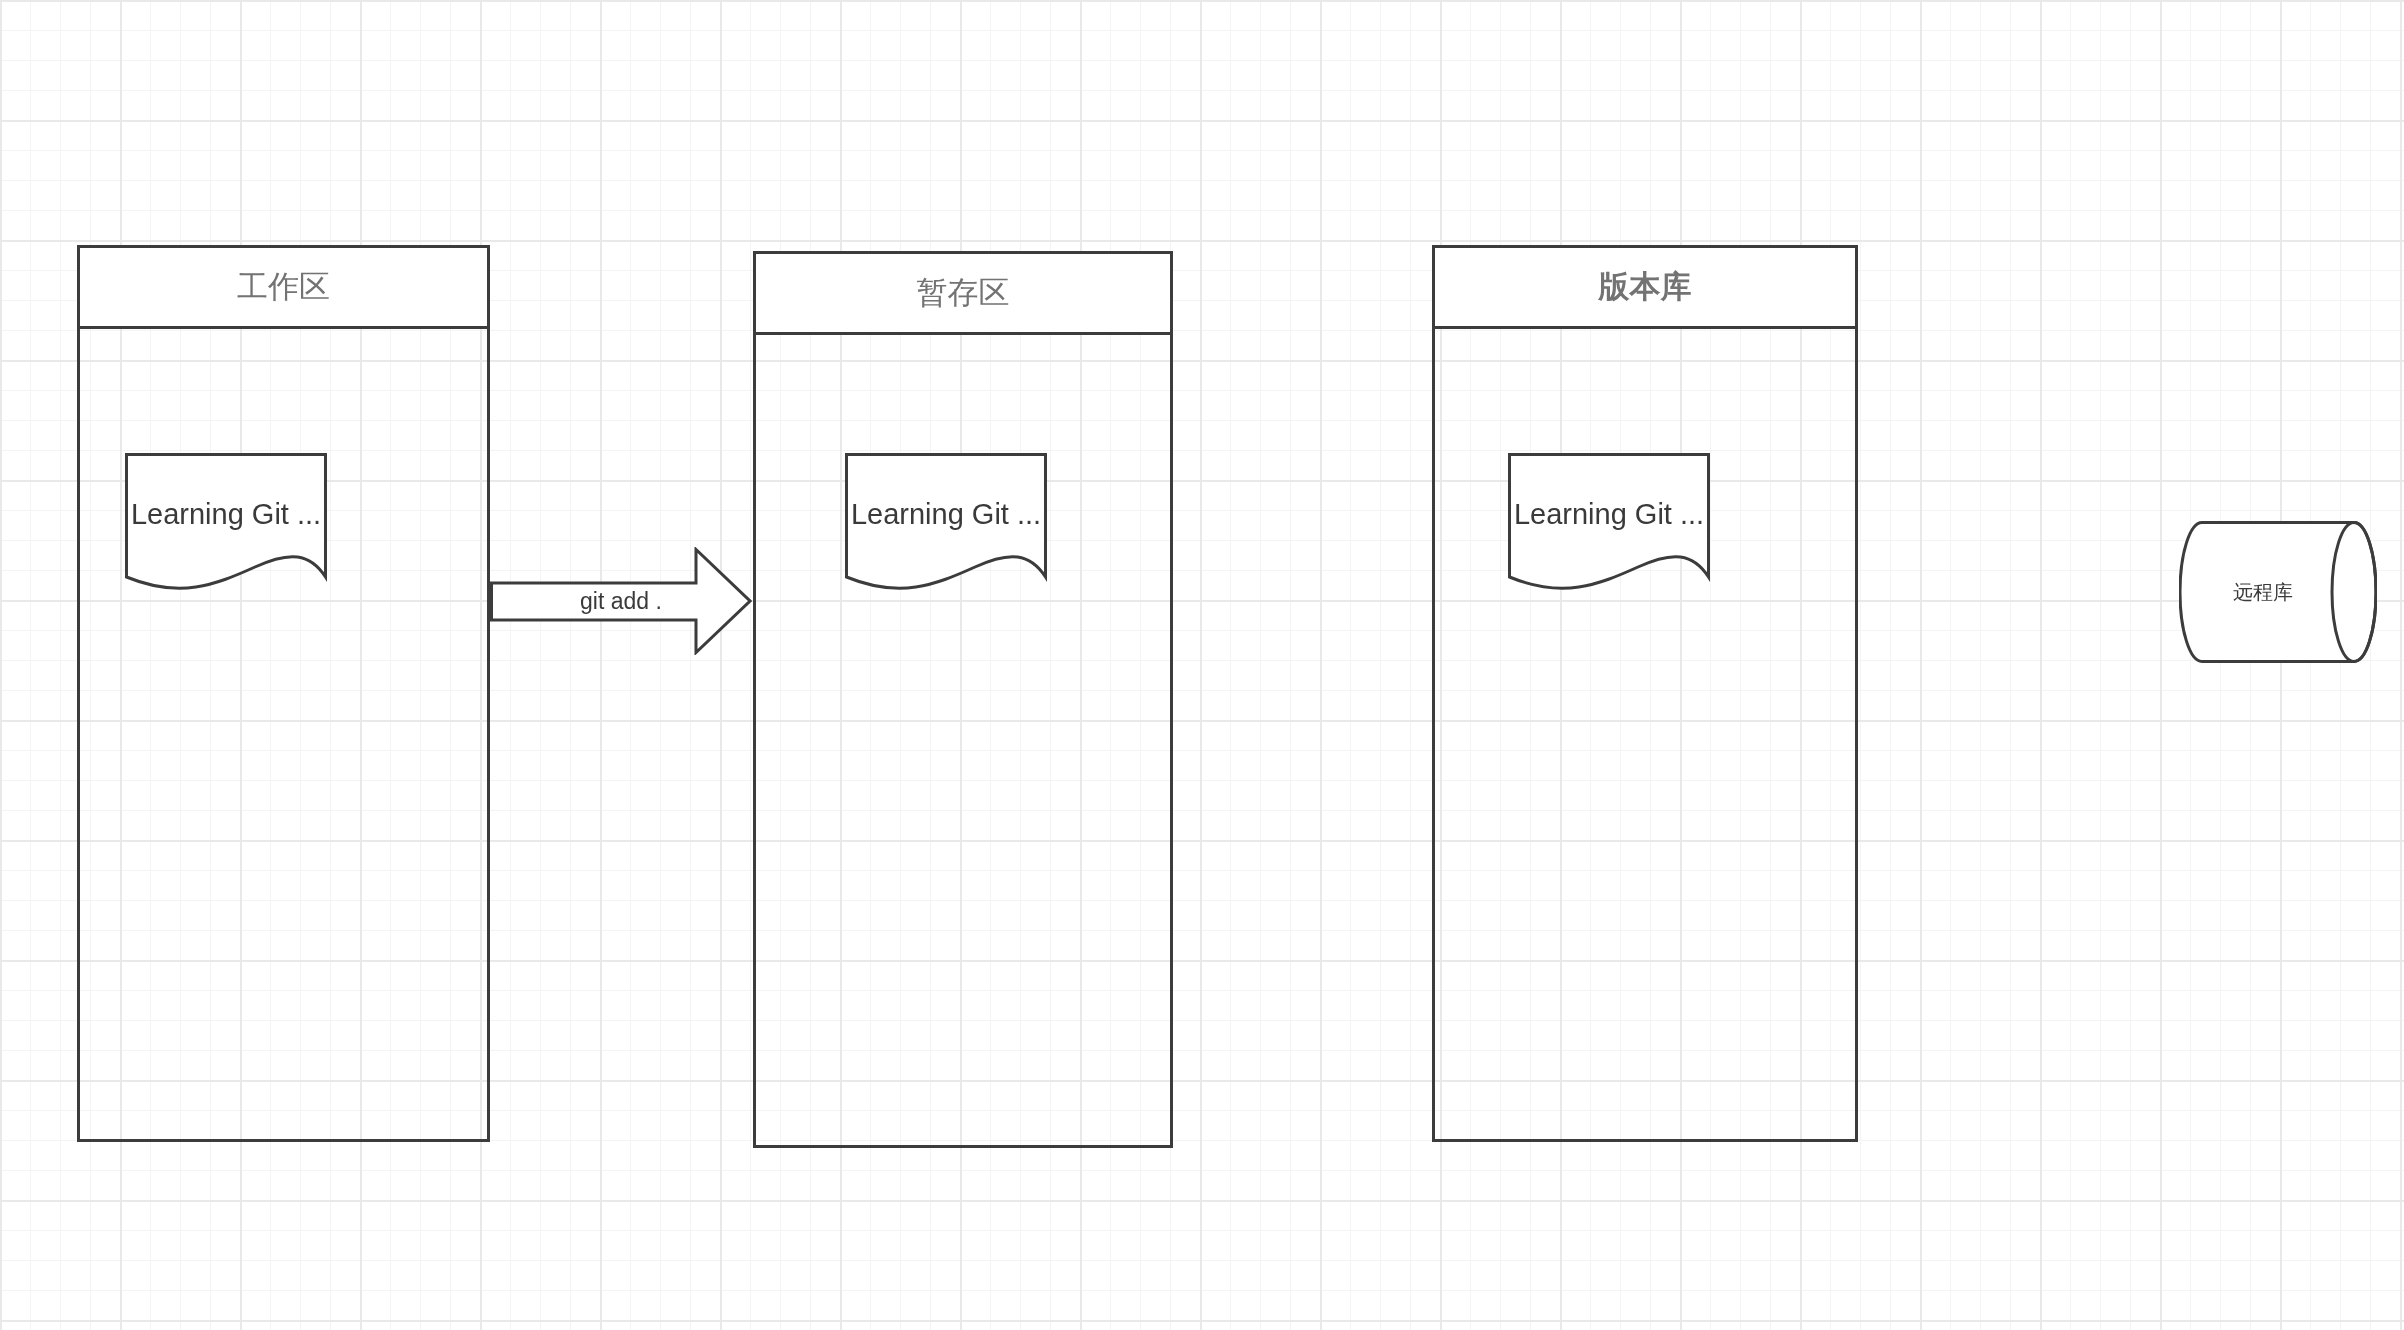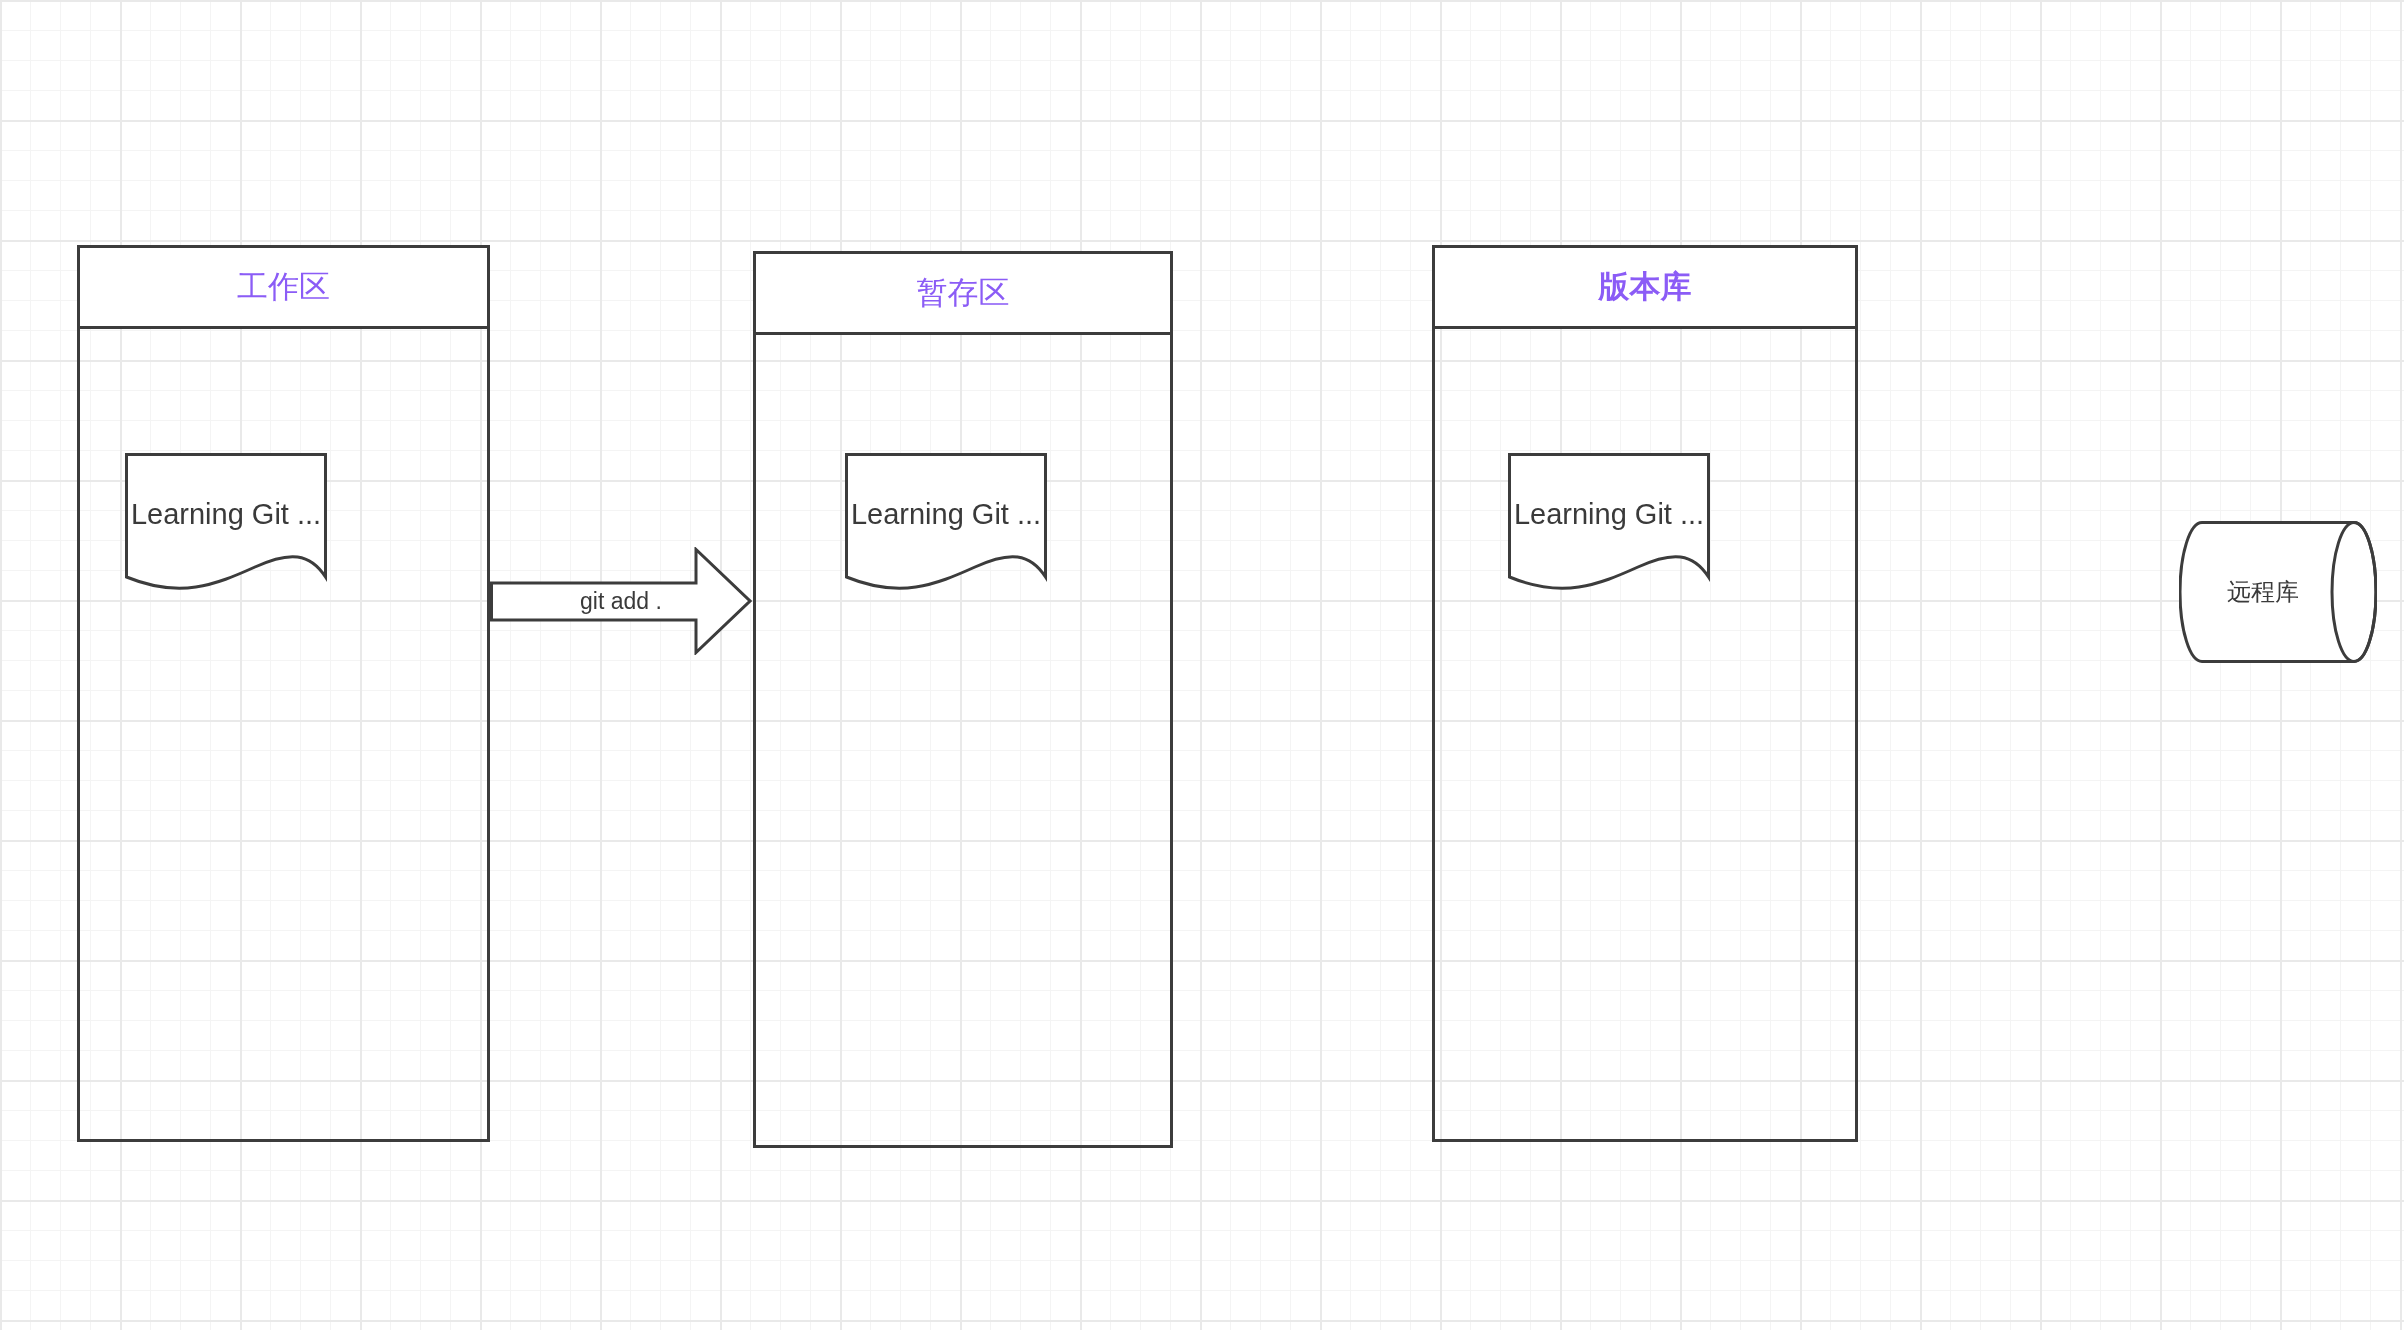--- a/index.html
+++ b/index.html
@@ -31,21 +31,21 @@
     background: transparent;
   }
   .container-header {
     height: 78px;
     border-bottom: 3px solid #3c3c3c;
     background: #ffffff;
     display: flex;
     align-items: center;
     justify-content: center;
     font-size: 31px;
-    color: #8b5cf6;
+    color: #737373;
   }
   .c1 { left: 77px;  width: 413px; }
   .c2 { left: 753px; width: 420px; margin-top: 6px; }
   .c3 { left: 1432px; width: 426px; font-weight: bold; }
 
   .doc {
     position: absolute;
     top: 453px;
     width: 190px;
     height: 142px;
@@ -96,21 +96,21 @@
   }
   .cylinder svg { position: absolute; left: 0; top: 0; }
   .cyl-label {
     position: absolute;
     left: 0; top: 0;
     width: 168px;
     height: 142px;
     display: flex;
     align-items: center;
     justify-content: center;
-    font-size: 24px;
+    font-size: 20px;
     white-space: nowrap;
     color: #3a3a3a;
   }
   .shape-stroke { fill: #ffffff; stroke: #3c3c3c; stroke-width: 3; }
   .shape-line   { fill: none;    stroke: #3c3c3c; stroke-width: 3; }
 </style>
 </head>
 <body>
 
 <div class="canvas">

